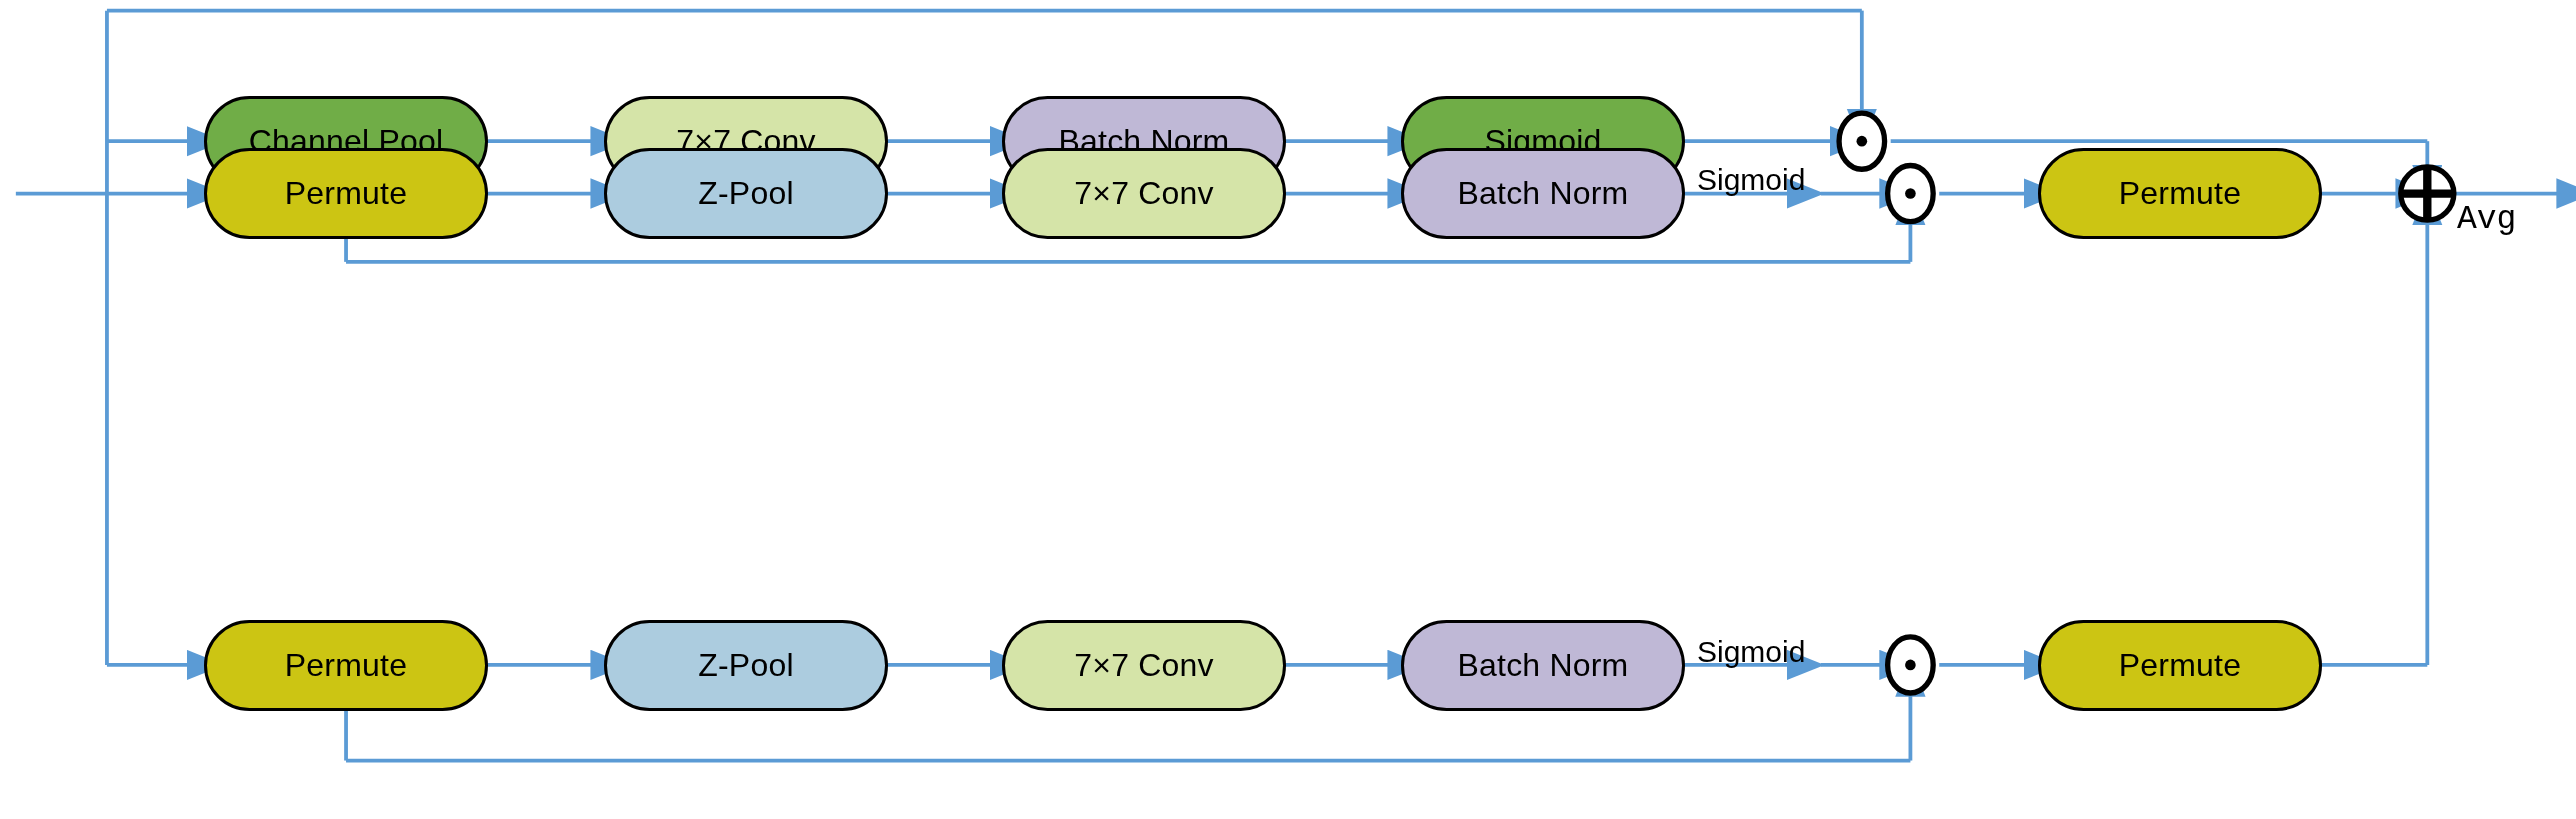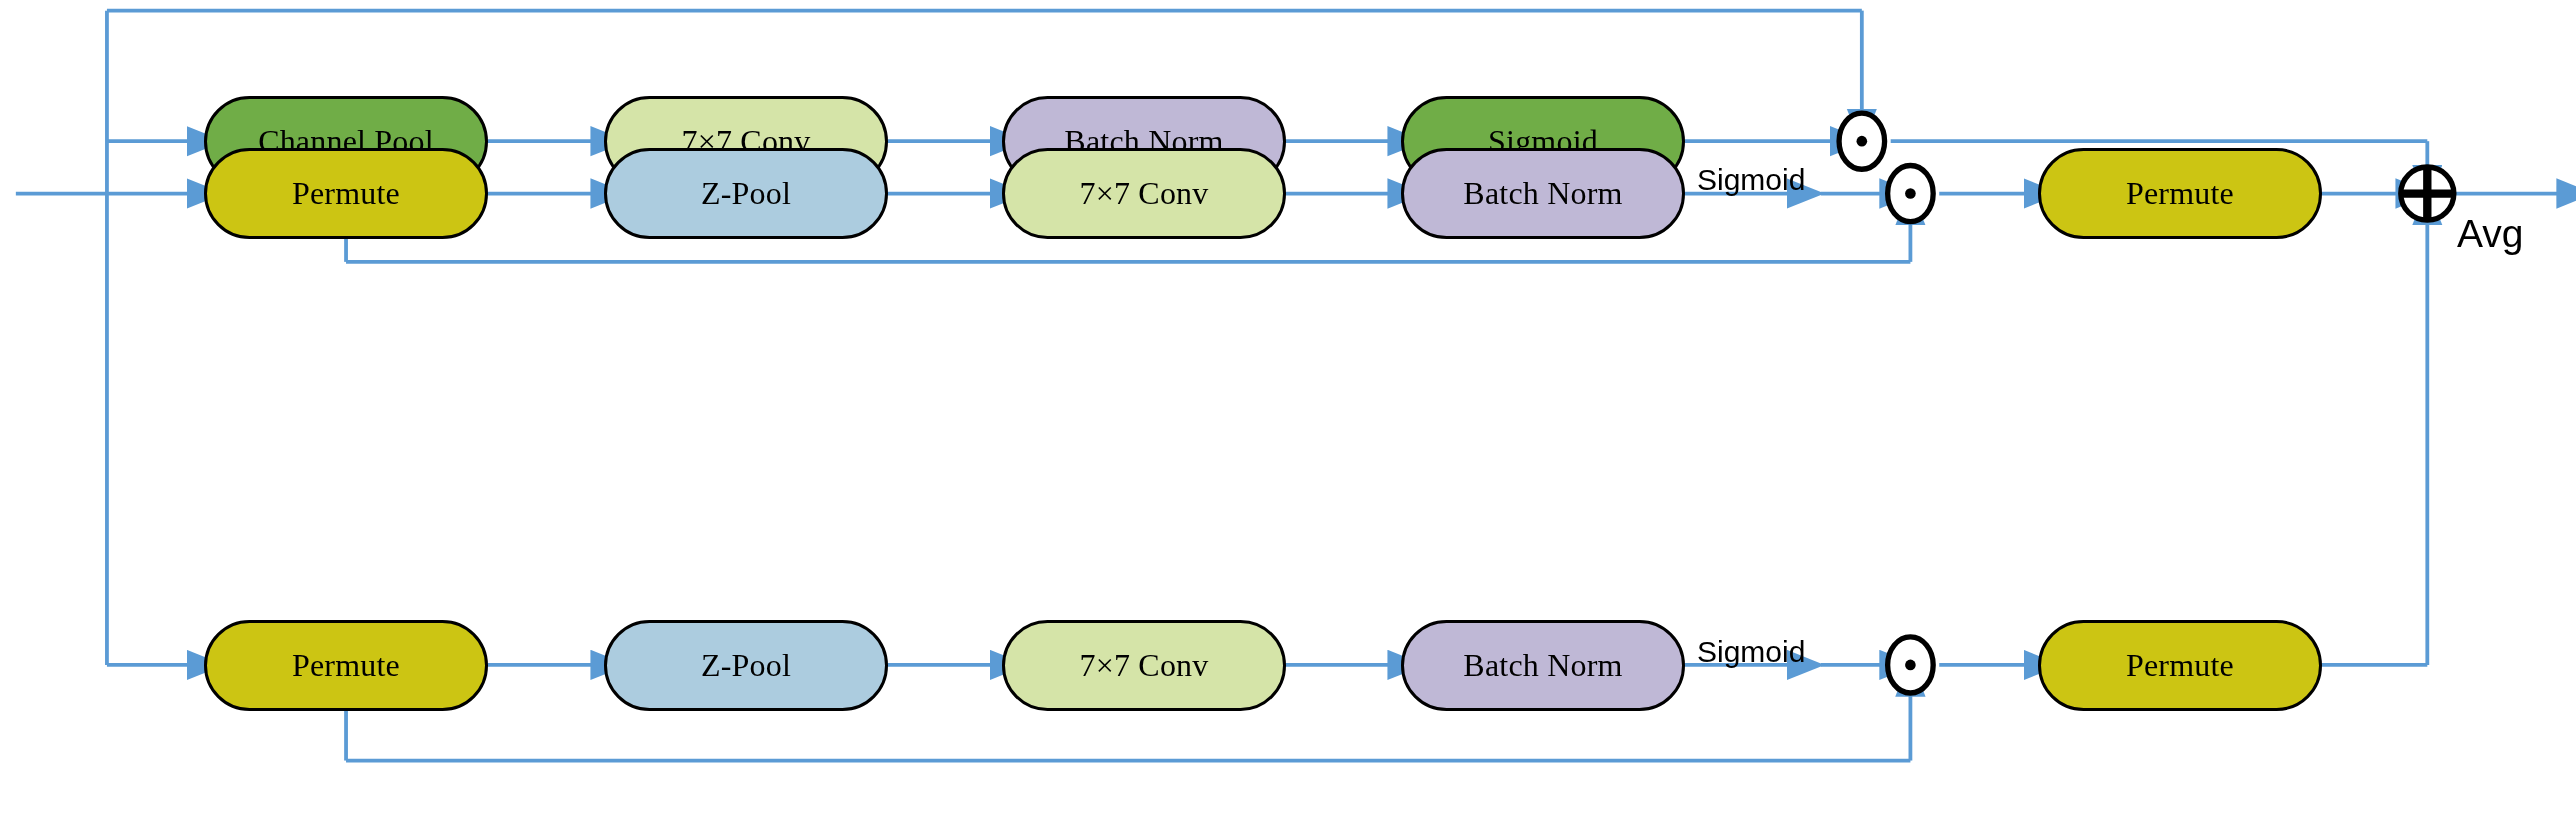--- a/index.html
+++ b/index.html
@@ -25,21 +25,21 @@
     height: 819px;
   }
   .node {
     position: absolute;
     box-sizing: border-box;
     border: 3.8px solid #000000;
     border-radius: 46px;
     display: flex;
     align-items: center;
     justify-content: center;
-    font-family: Liberation Serif, serif;
+    font-family: Liberation Sans, sans-serif;
     font-size: 32px;
     color: #000000;
     letter-spacing: 0.2px;
     white-space: nowrap;
   }
   .op-label {
     position: absolute;
     font-family: "Liberation Sans", sans-serif;
     font-size: 30px;
     color: #000000;
@@ -172,16 +172,16 @@
     <span>7×7 Conv</span>
   </div>
   <div class="node" style="left:1401px; top:620px; width:284px; height:91px; background:#bfb8d6;">
     <span>Batch Norm</span>
   </div>
   <div class="node" style="left:2038px; top:620px; width:284px; height:91px; background:#ccc513;">
     <span>Permute</span>
   </div>
   <div class="op-label" style="left:1697px; top:635px;">Sigmoid</div>
 
-  <div class="op-label" style="left:2457px; top:212px; font-size:39px;">Avg</div>
+  <div class="op-label" style="left:2457px; top:201px; font-size:33px;font-family:Liberation Mono, monospace;">Avg</div>
 
 </div>
 
 
 </body></html>

